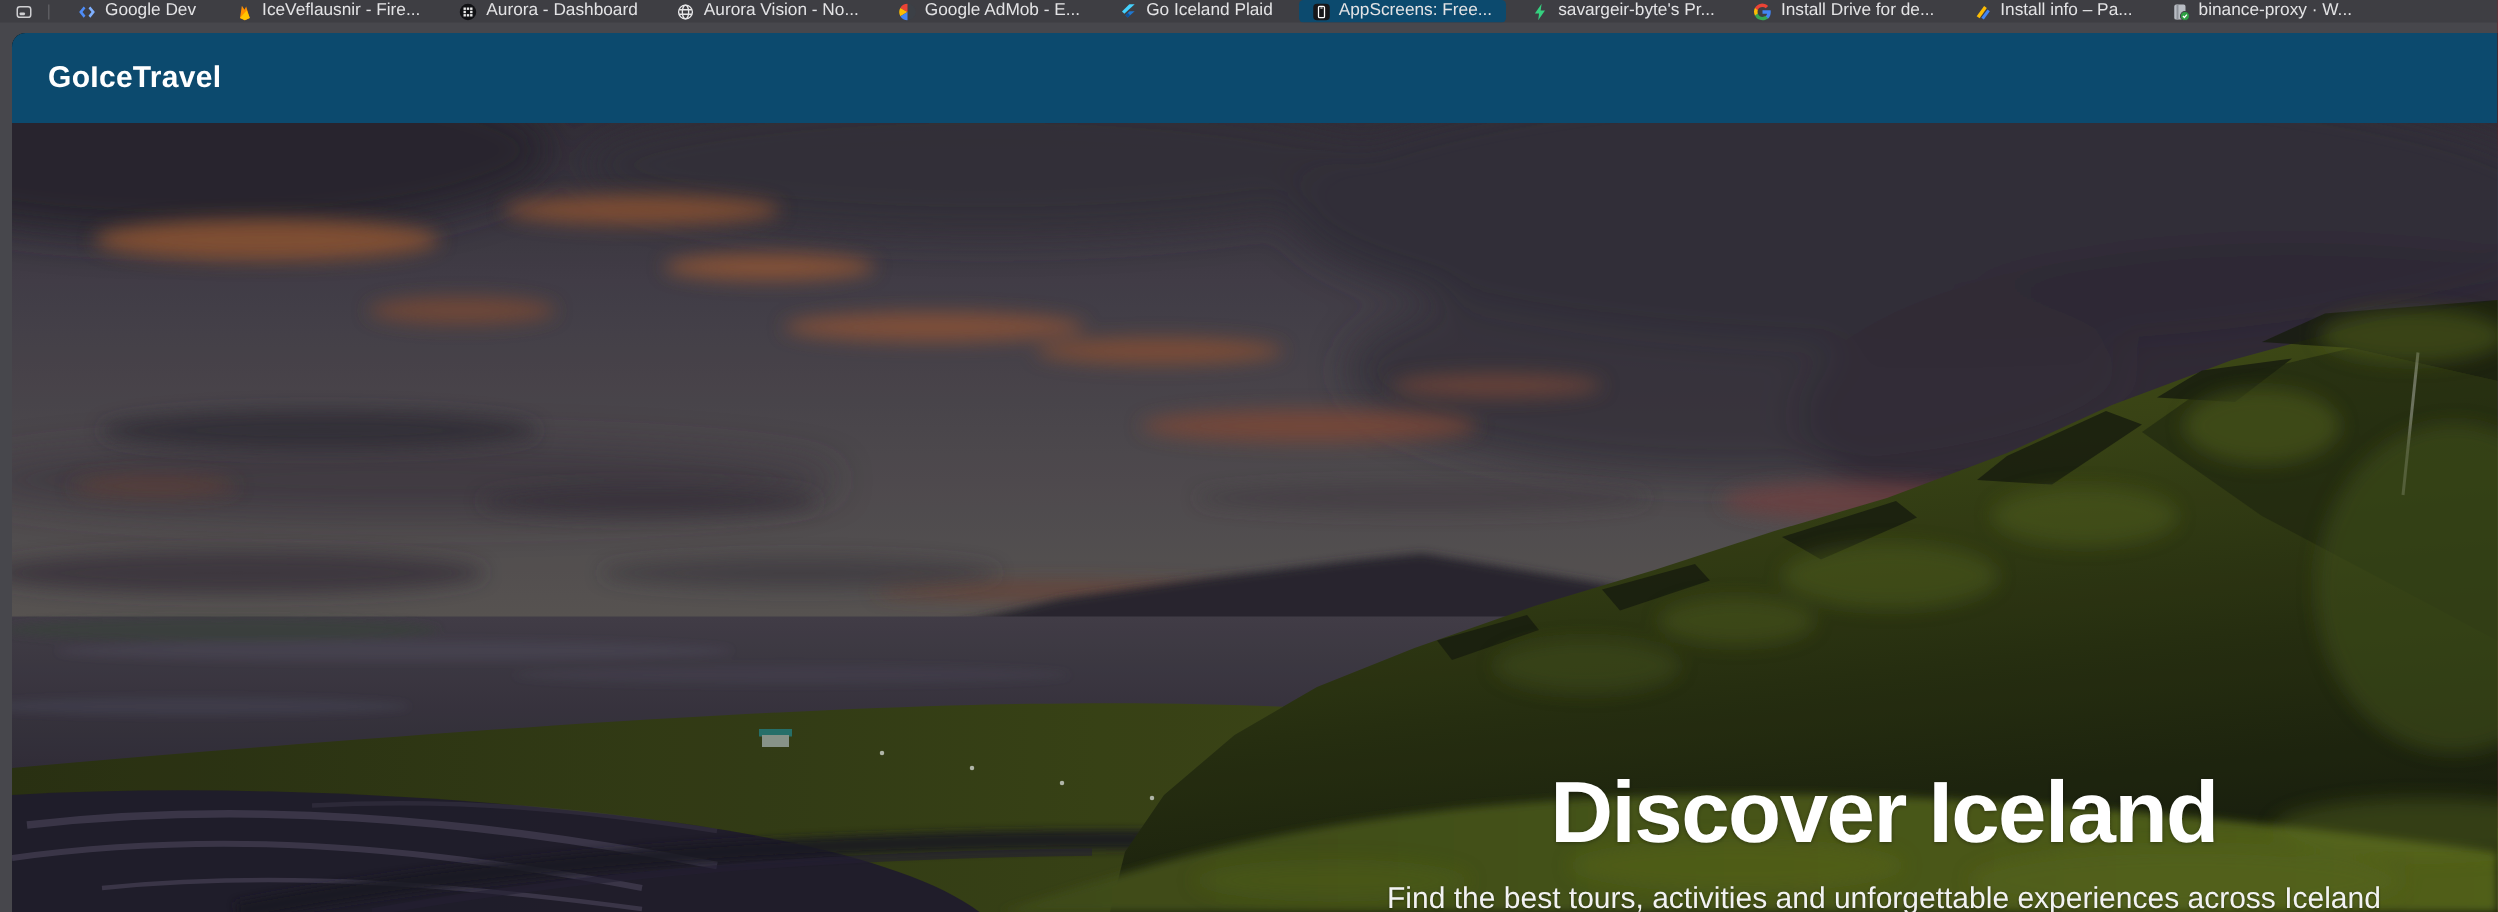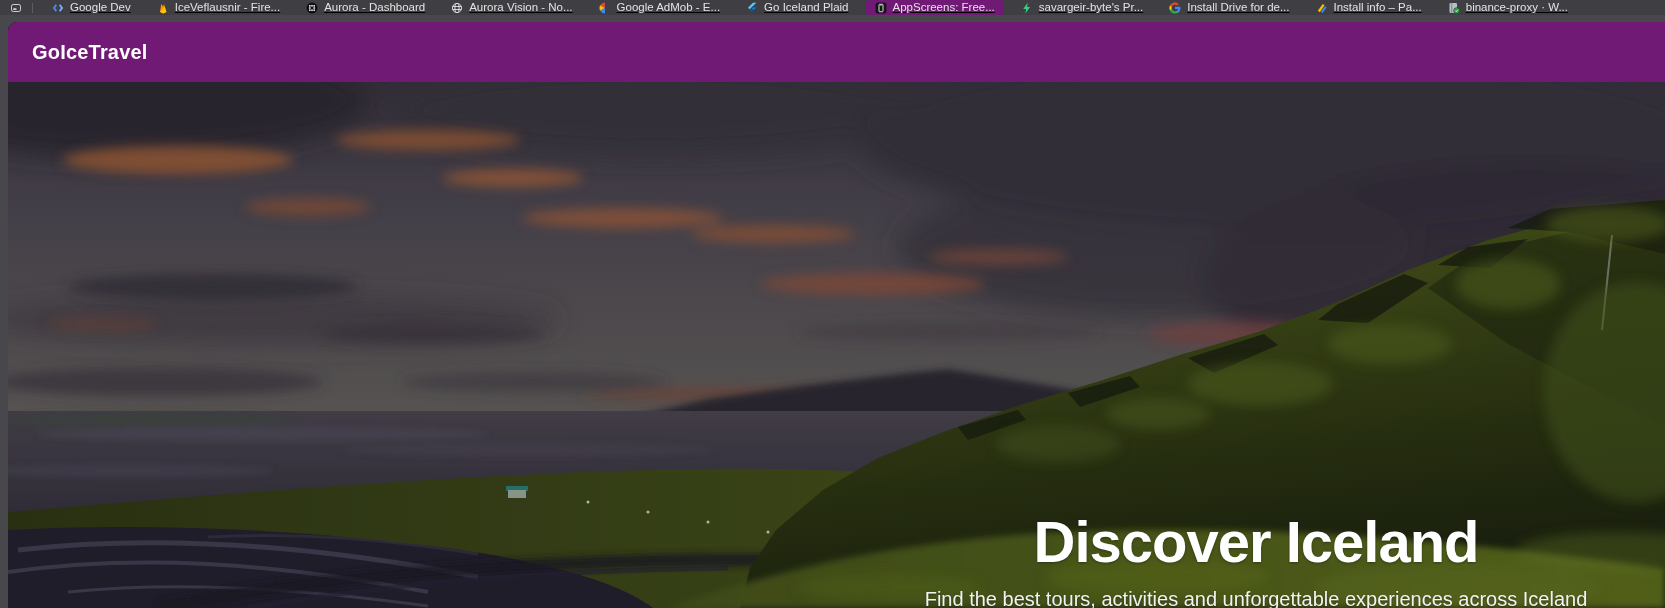--- a/index.html
+++ b/index.html
@@ -2,38 +2,38 @@
 <html><head>
 <meta charset="utf-8">
 <style>
   * { margin:0; padding:0; box-sizing:border-box; }
   html,body { width:1665px; height:608px; overflow:hidden; }
   body { background:#47474c; font-family:"Liberation Sans", sans-serif; }
 
   
   .bookmarks-bar{
     height:15px; background:#3e3e43; display:flex; align-items:center;
-    padding-left:6px; white-space:nowrap; overflow:hidden;text-decoration:underline;
+    padding-left:6px; white-space:nowrap; overflow:hidden;
   }
   .panel-btn{ display:flex; align-items:center; padding:0 8px 0 4px; height:15px; }
   .bm-sep{ width:1px; height:10px; background:#5c5c61; margin:0 6px 0 2px; }
   .bm-item{
     display:flex; align-items:center; gap:6px; height:15px;
     padding:0 13px; color:#e3e3e5; font-size:11.5px; cursor:default;
   }
   .bm-item .lbl{ line-height:15px; }
-  .bm-item.active{ background:#701a75; border-radius:3px; padding:0 9px; margin:0 4px; }
+  .bm-item.active{ background:#0c4a6e; border-radius:3px; padding:0 9px; margin:0 4px; }
   .fav{ width:12px; height:12px; flex:0 0 auto; display:block; }
 
   
   .window{
     margin-left:8px; margin-top:7px; height:586px; background:#000;
     border-top-left-radius:9px; overflow:hidden; position:relative;
   }
-  .site-header{ height:60px; background:#701a75; display:flex; align-items:center; padding-left:24px; }
+  .site-header{ height:60px; background:#0c4a6e; display:flex; align-items:center; padding-left:24px; }
   .site-logo{ color:#fff; font-size:20px; font-weight:700; letter-spacing:.2px; }
 
   .hero{ position:relative; height:526px; overflow:hidden; background:#7f1d1d; }
   .hero-art{ position:absolute; inset:0; width:100%; height:100%; display:block; }
   .hero-copy{ position:absolute; left:828px; width:840px; top:428px; text-align:center; color:#fff; }
   .hero-title{ font-size:58px; font-weight:700; letter-spacing:-1px; line-height:1.1;
                text-shadow:0 1px 3px rgba(0,0,0,.35); }
   .hero-subtitle{ font-size:20px; font-weight:400; color:#f2f2f2; margin-top:14px;
                   text-shadow:0 1px 2px rgba(0,0,0,.4); }
 </style>

